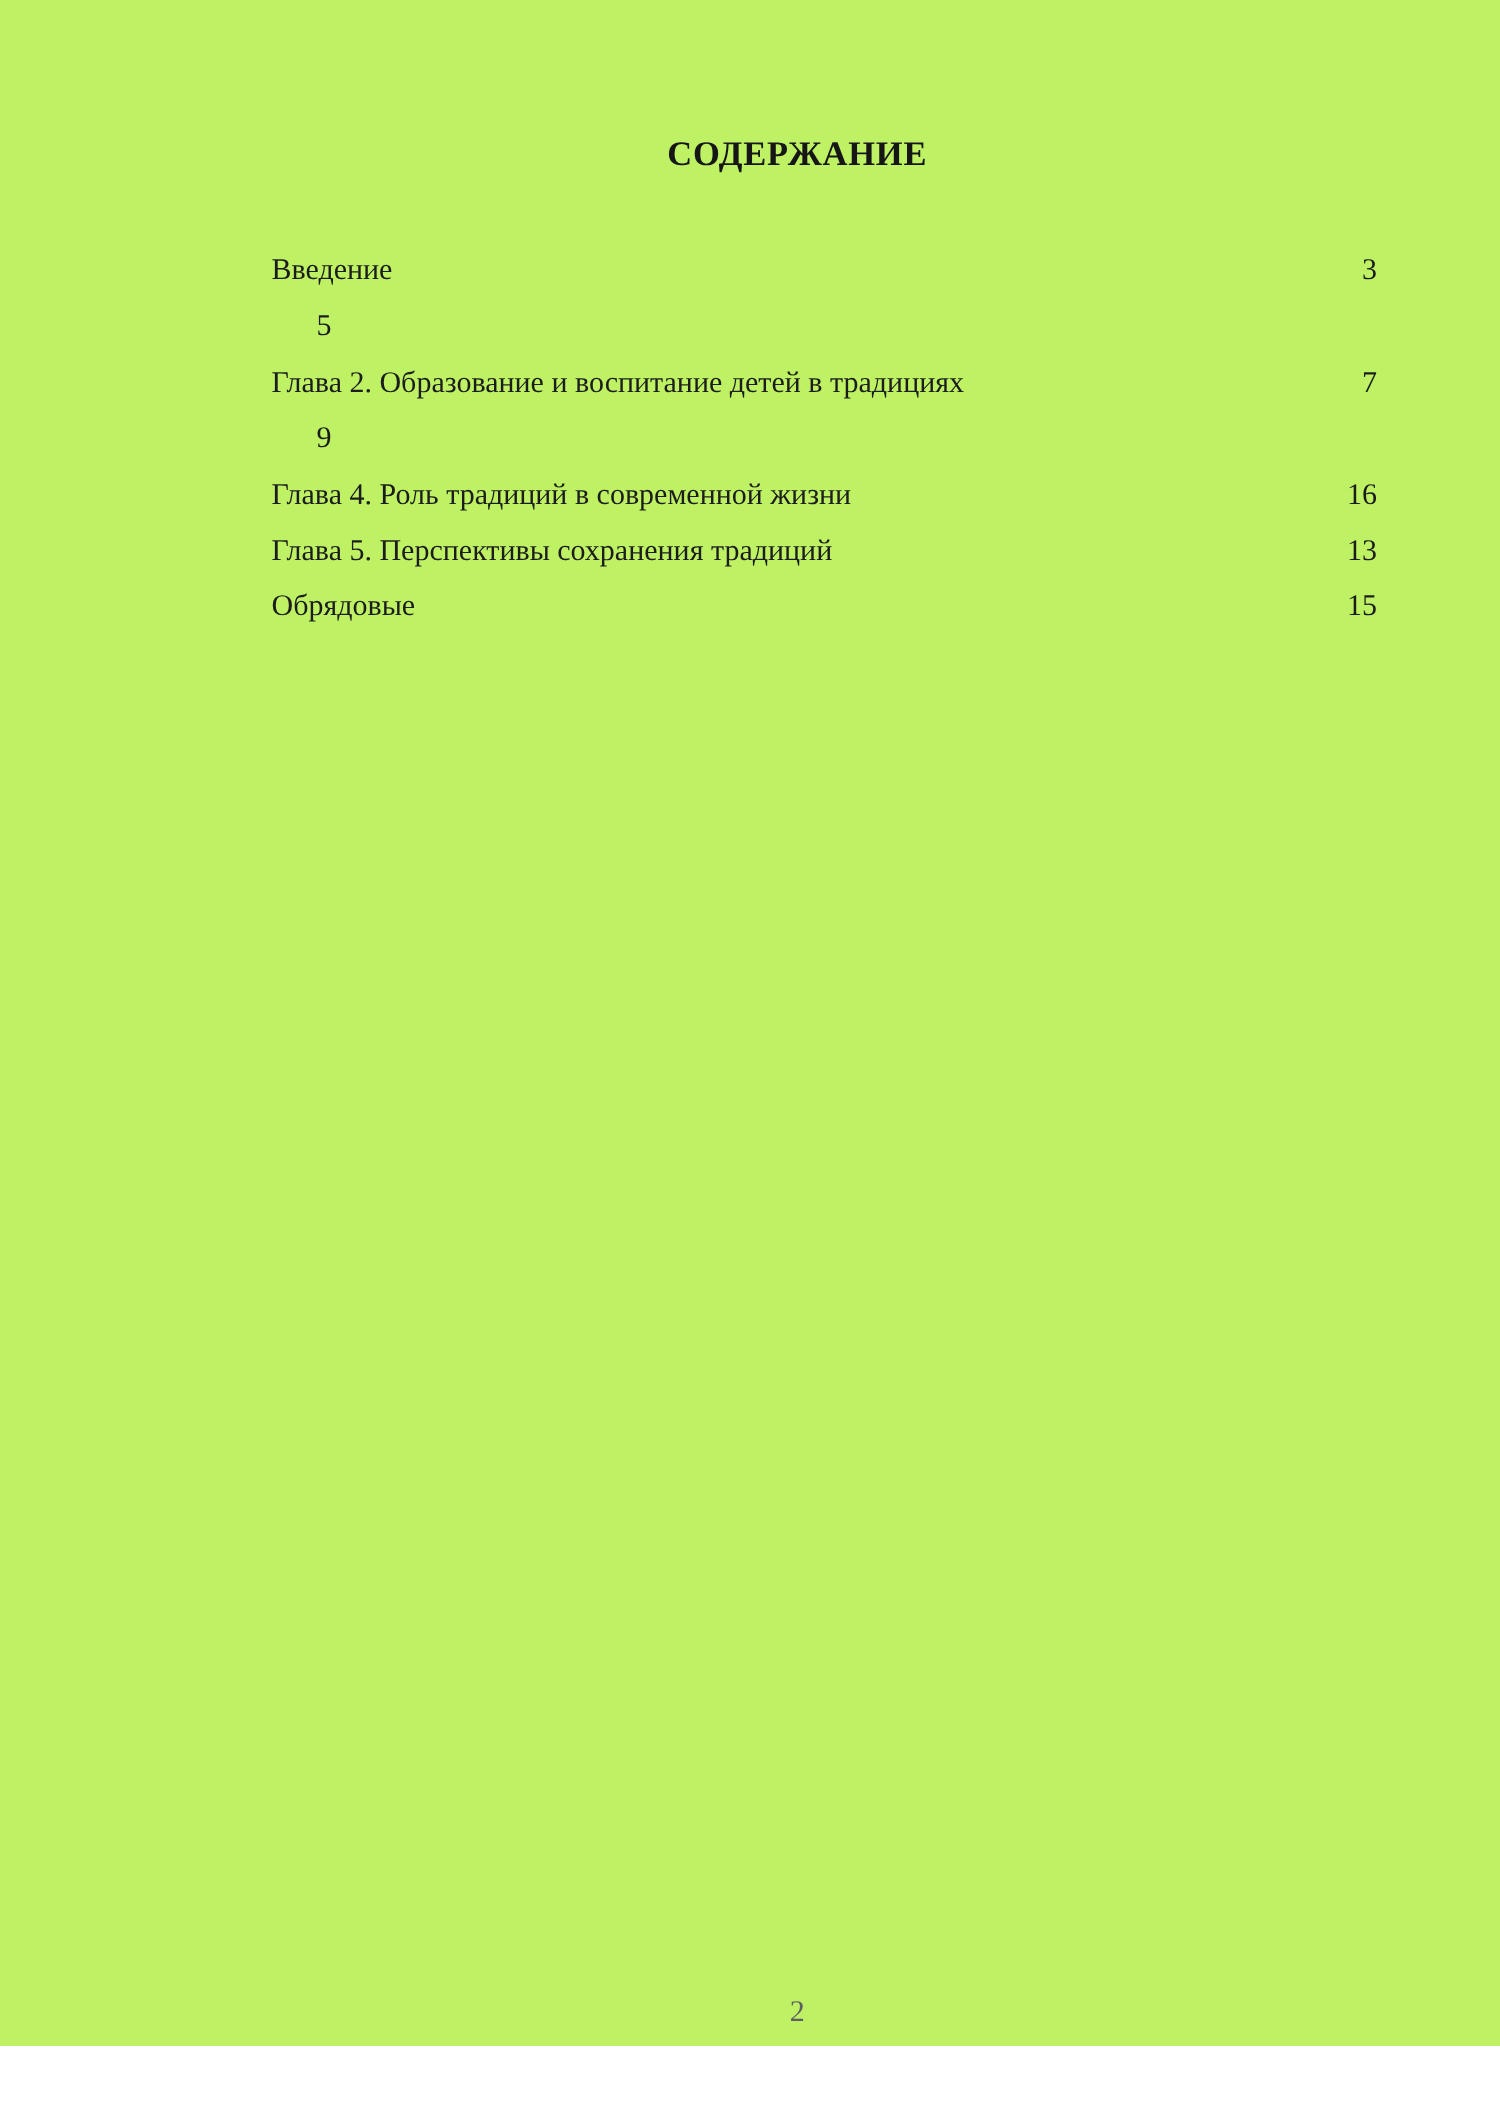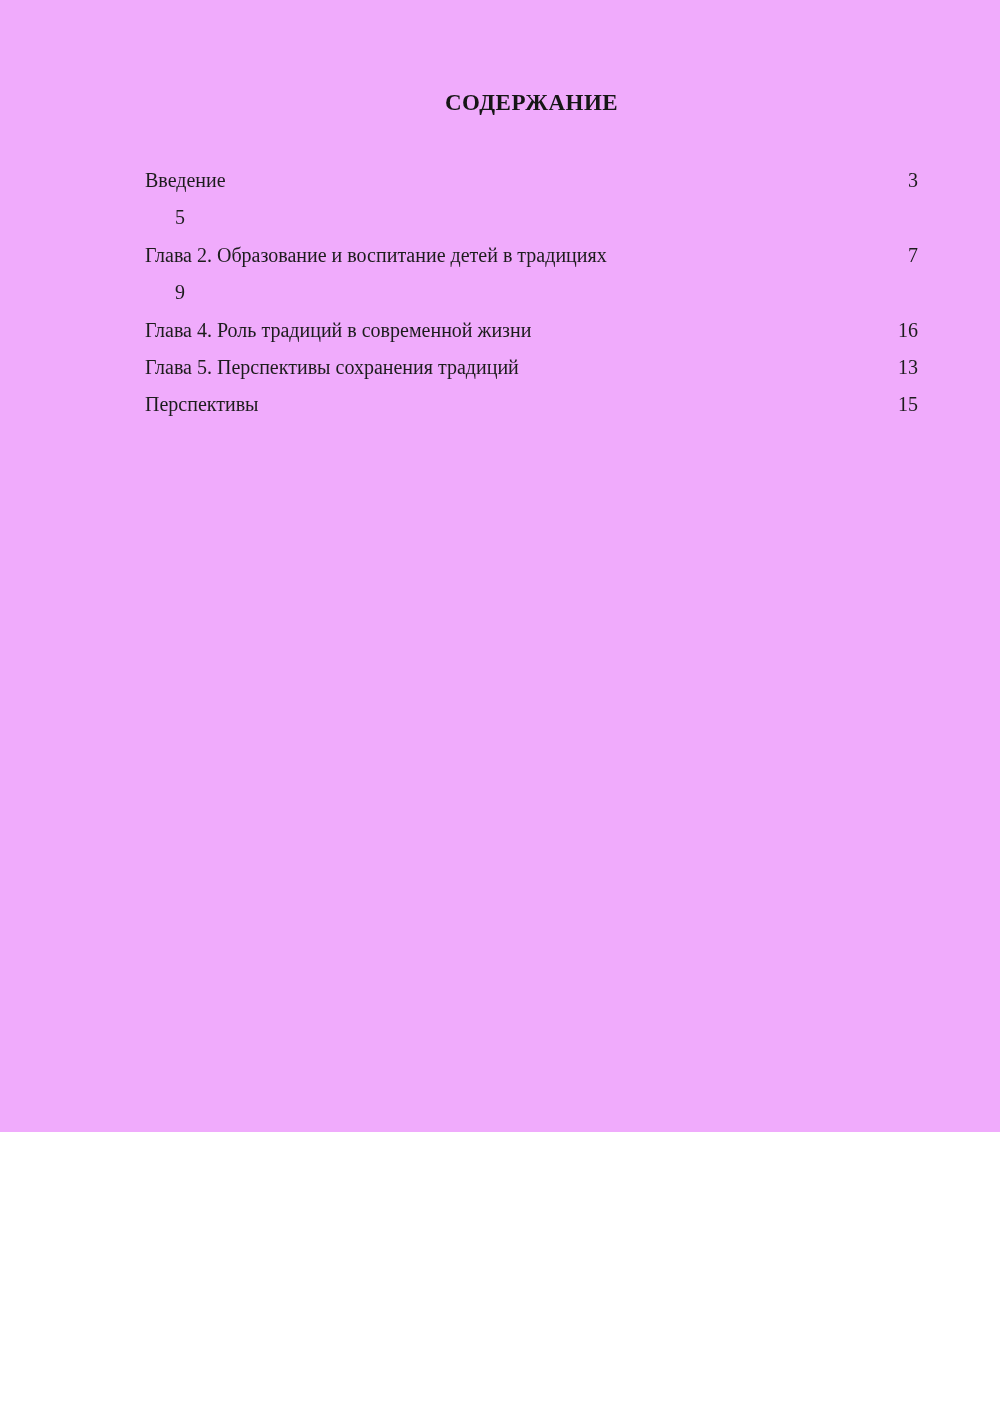--- a/index.html
+++ b/index.html
@@ -1,22 +1,22 @@
 <!DOCTYPE html>
 <html><head>
 <meta charset="utf-8">
 <style>
   * { box-sizing: border-box; }
   html, body { margin: 0; padding: 0; background: #ffffff; }
   .page {
     position: relative;
     width: 1000px;
-    height: 1132px;
+    height: 1364px;
     margin: 0 auto;
-    background: #f0abfc;
+    background: #bef264;
     font-family: "Liberation Serif", "DejaVu Serif", serif;
     color: #1c1c1c;
     overflow: hidden;
   }
   .content {
     position: absolute;
     left: 145px;
     top: 0;
     width: 773px; 
   }
@@ -24,20 +24,21 @@
     margin-top: 88px;
     text-align: center;
     font-size: 23px;
     line-height: 30px;
     font-weight: bold;
     letter-spacing: 0.5px;
     color: #161616;
   }
   .toc {
     margin-top: 44px;
+    margin-left: 36px;
   }
   .toc-row {
     display: flex;
     justify-content: space-between;
     align-items: baseline;
     height: 37.4px;
     font-size: 20px;
     line-height: 37.4px;
     white-space: nowrap;
   }
@@ -84,21 +85,21 @@
     <span class="toc-label">Глава 4. Роль традиций в современной жизни</span>
     <span class="toc-page">16</span>
   </div>
 
   <div class="toc-row">
     <span class="toc-label">Глава 5. Перспективы сохранения традиций</span>
     <span class="toc-page">13</span>
   </div>
 
   <div class="toc-row">
-    <span class="toc-label">Перспективы</span>
+    <span class="toc-label">Обрядовые</span>
     <span class="toc-page">15</span>
   </div>
 
 </div>
 
   </div>
 
   <div class="page-footer">2</div>
 </div>
 

